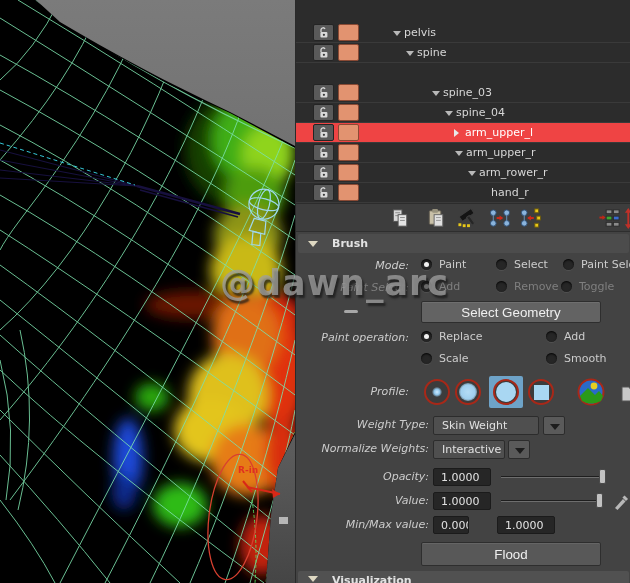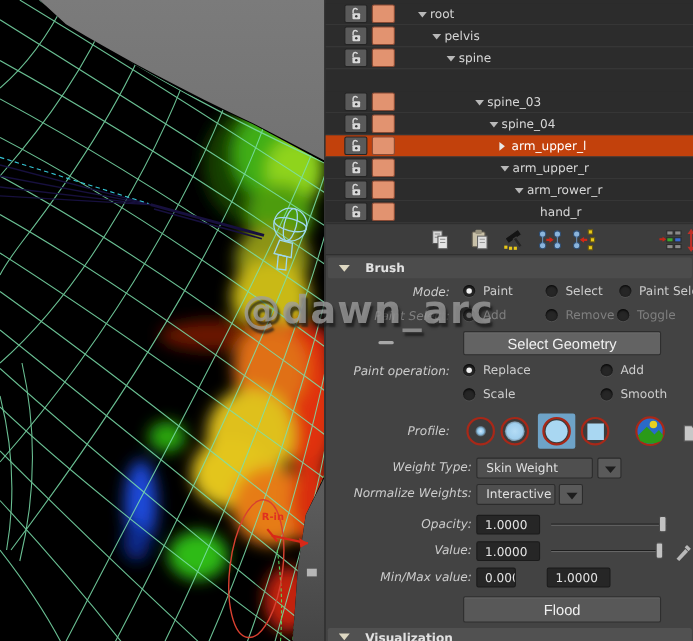--- a/index.html
+++ b/index.html
@@ -14,21 +14,21 @@
   #watermark {
     position:absolute; left:220px; top:263px; z-index:60; pointer-events:none;
     font-size:35px; font-weight:bold; letter-spacing:1px;
     color:rgba(158,158,158,0.78); text-shadow:2px 3px 2px rgba(25,25,25,0.75);
   }
   
   #panel { position:absolute; left:295px; top:0; width:335px; height:583px; background:#434343; border-left:1px solid #2a2a2a; }
   
   #tree { position:absolute; left:0; top:0; width:335px; height:204px; background:#2c2c2c; }
   .tree-row { position:absolute; left:0; width:335px; height:20px; border-bottom:1px solid #3a3a3a; background:#2c2c2c; }
-  .tree-row.selected { background:#c2410c; }
+  .tree-row.selected { background:#ef4444; }
   .tree-row.selected .t-label { color:#ffffff; }
   .lock-btn { position:absolute; left:17px; top:1px; width:21px; height:17px; background:#5a5a5a; border:1px solid #242424; border-radius:2px; display:flex; align-items:center; justify-content:center; }
   .swatch { position:absolute; left:42px; top:1px; width:21px; height:17px; background:#e29370; border:1px solid #8a4a34; border-radius:2px; }
   .tri-down { position:absolute; top:8px; width:0; height:0; border-left:4px solid transparent; border-right:4px solid transparent; border-top:5px solid #b8b8b8; }
   .tri-right { position:absolute; top:6px; width:0; height:0; border-top:4px solid transparent; border-bottom:4px solid transparent; border-left:5px solid #e8e8e8; }
   .t-label { position:absolute; top:3px; color:#d6d6d6; white-space:nowrap; }
   
   #tree-toolbar { position:absolute; left:0; top:204px; width:335px; height:28px; background:#3d3d3d; border-bottom:1px solid #2e2e2e; }
   .tb-icon { position:absolute; top:3px; width:24px; height:23px; }
   
@@ -173,32 +173,20 @@
       <path d="M243 481 L252 492" stroke="#d82818" stroke-width="2" fill="none"></path>
     </g>
     <text x="238" y="473" font-size="9" fill="#e03020" font-weight="bold">R-in</text>
   </svg>
 
   <div id="watermark">@dawn_arc</div>
 
   <div id="panel">
 
     <div id="tree">
-      <div class="tree-row" style="top:3px">
-        <span class="lock-btn">
-            <svg width="12" height="13" viewBox="0 0 12 13">
-              <path d="M3 6 V3.6 A2.1 2.1 0 0 1 7 3" fill="none" stroke="#d6d6d6" stroke-width="1.3"></path>
-              <rect x="2.4" y="6" width="7" height="5.6" rx="1" fill="#d9d9d9"></rect>
-              <circle cx="5.9" cy="8.8" r="1.1" fill="#3a3a3a"></circle>
-            </svg>
-          </span>
-        <span class="swatch"></span>
-        <span class="tri-down" style="left:84px"></span>
-        <span class="t-label" style="left:95px">root</span>
-      </div>
       <div class="tree-row" style="top:43px">
         <span class="lock-btn">
             <svg width="12" height="13" viewBox="0 0 12 13">
               <path d="M3 6 V3.6 A2.1 2.1 0 0 1 7 3" fill="none" stroke="#d6d6d6" stroke-width="1.3"></path>
               <rect x="2.4" y="6" width="7" height="5.6" rx="1" fill="#d9d9d9"></rect>
               <circle cx="5.9" cy="8.8" r="1.1" fill="#3a3a3a"></circle>
             </svg>
           </span>
         <span class="swatch"></span>
         <span class="tri-down" style="left:110px"></span>

